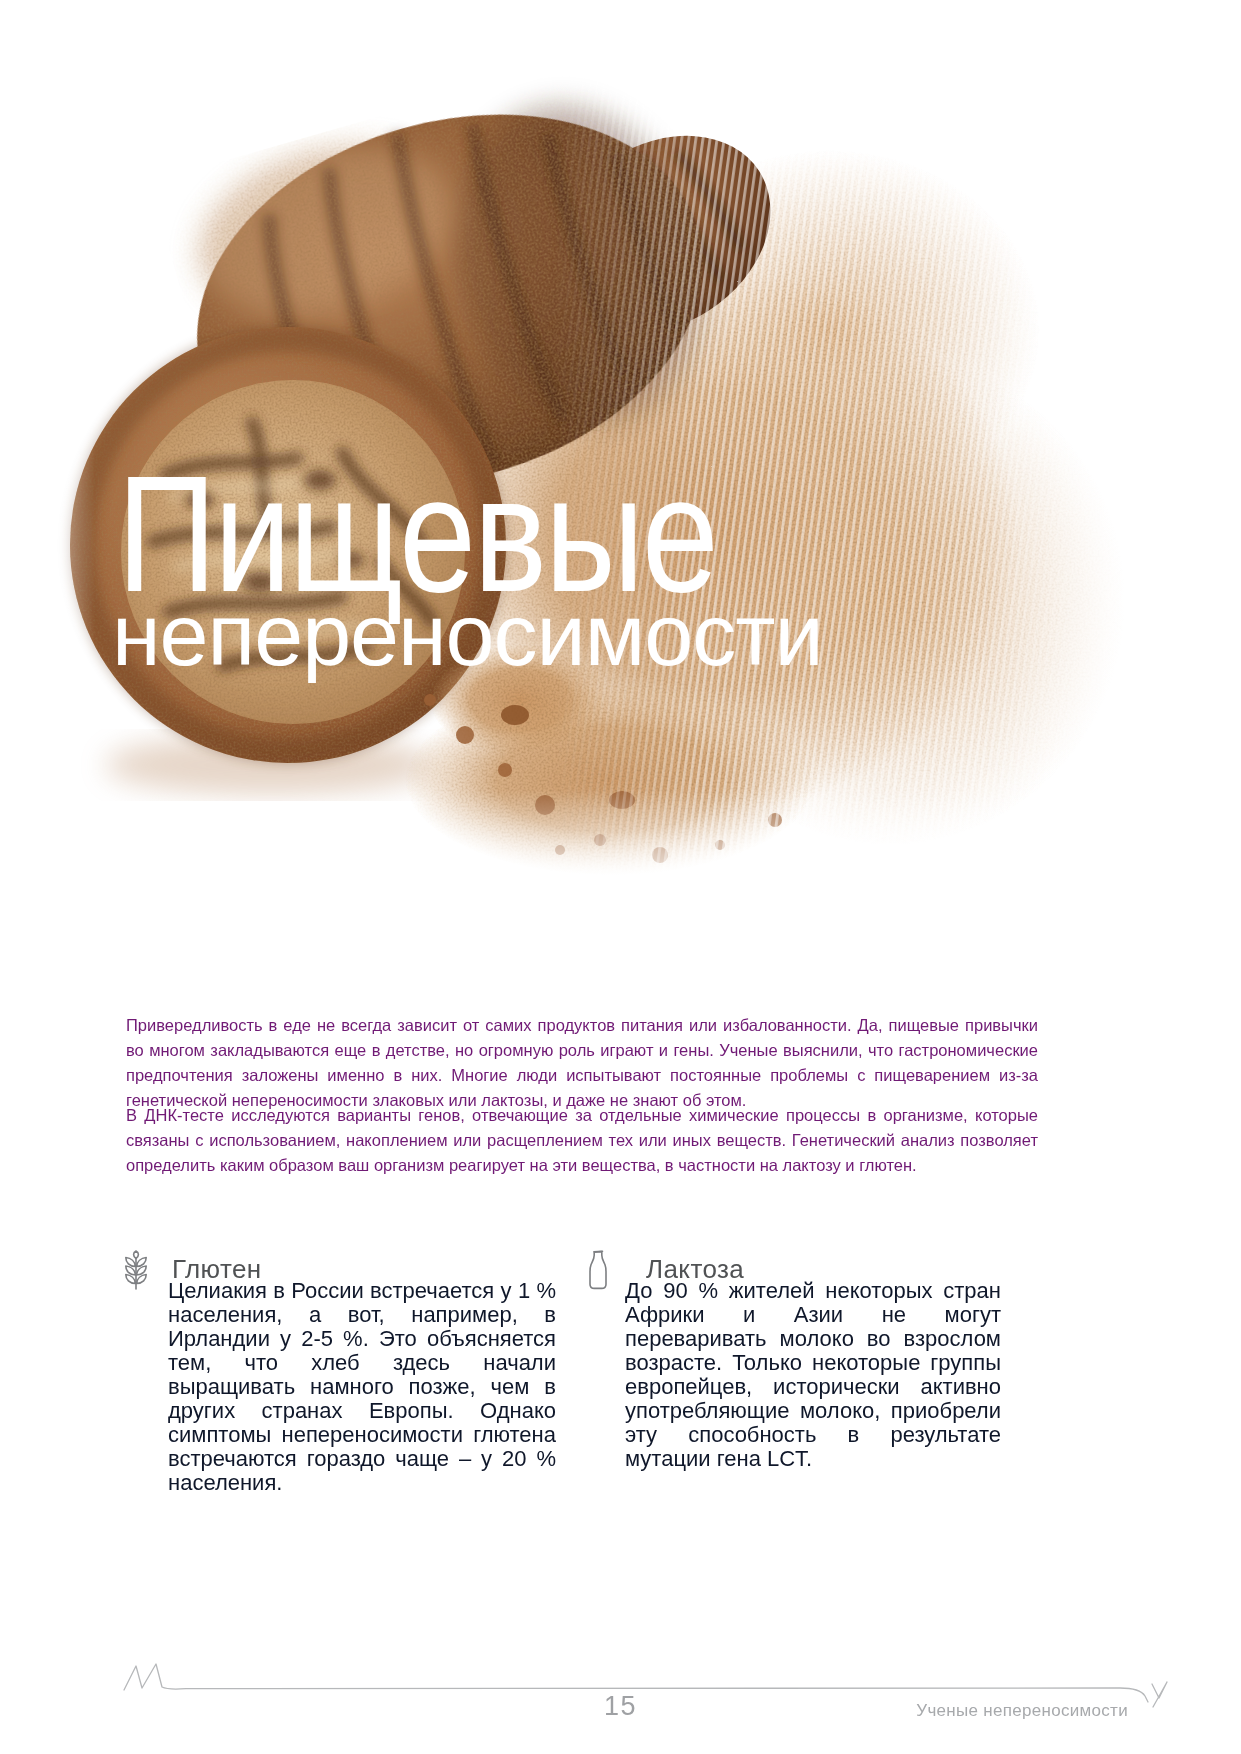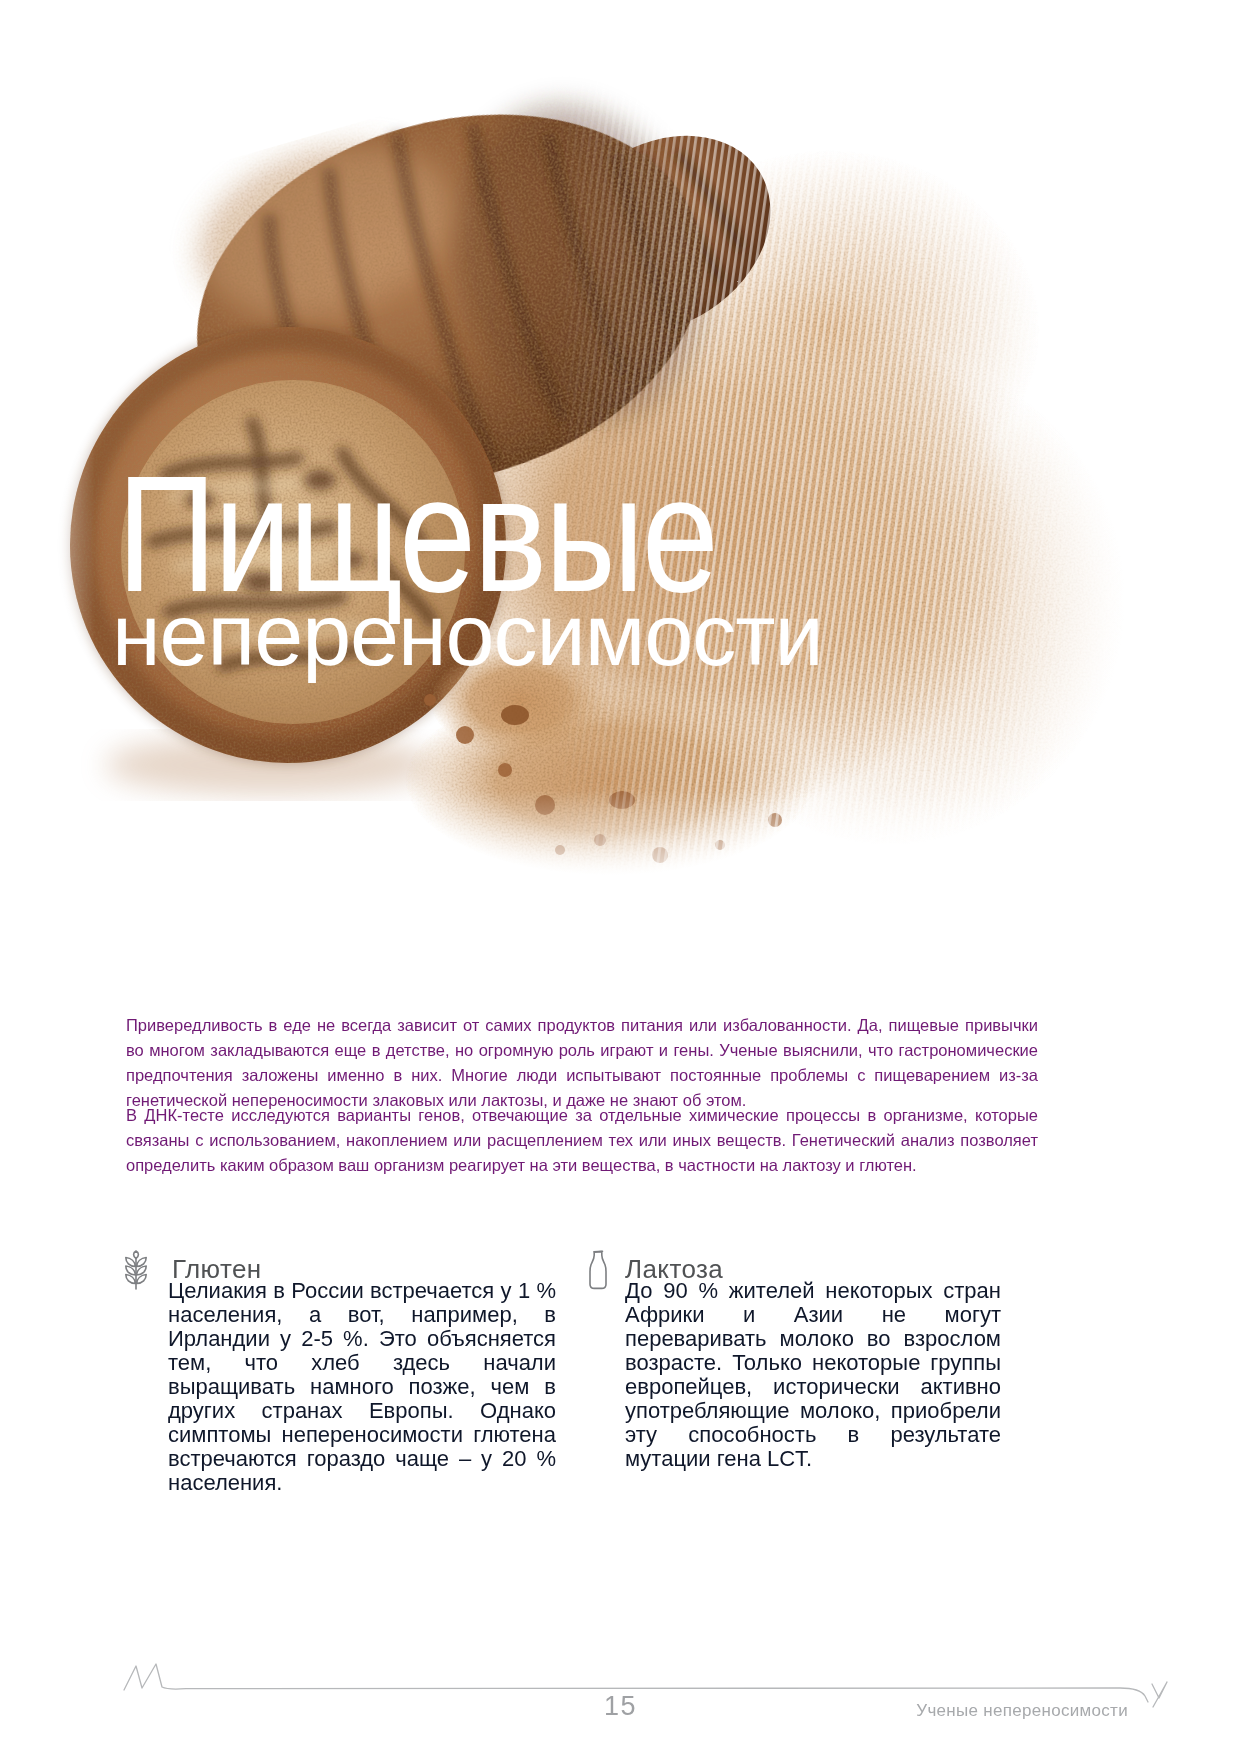--- a/index.html
+++ b/index.html
@@ -17,21 +17,21 @@
   .intro{position:absolute;left:126px;width:912px;color:#701a75;font-size:16.5px;line-height:25px;text-align:justify;margin:0;}
   .intro.p1{top:1013px;}
   .intro.p2{top:1103px;}
   
   .col{position:absolute;top:1248px;}
   .col.col-gluten{left:120px;width:436px;}
   .col.col-lactose{left:586px;width:415px;}
   .col .sec-icon{position:absolute;left:0;top:2px;}
   .col .sec-head{position:absolute;margin:4px;font-size:26px;font-weight:400;color:#505254;letter-spacing:.4px;top:2px;}
   .col.col-gluten .sec-head{left:48px;}
-  .col.col-lactose .sec-head{left:35px;}
+  .col.col-lactose .sec-head{left:56px;}
   .col .sec-body{position:absolute;margin:0;top:31px;color:#0f172a;font-size:22px;line-height:24px;text-align:justify;}
   .col.col-gluten .sec-body{left:48px;width:388px;}
   .col.col-lactose .sec-body{left:39px;width:376px;}
   
   .footer-deco{position:absolute;left:60px;top:1660px;}
   .page-number{position:absolute;left:0;top:1691px;width:100%;text-align:center;
     font-size:27px;color:#9fa1a4;letter-spacing:1.5px;}
   .footer-label{position:absolute;top:1701px;right:113px;font-size:17px;color:#a7a9ac;letter-spacing:.3px;}
 </style>
 </head>

